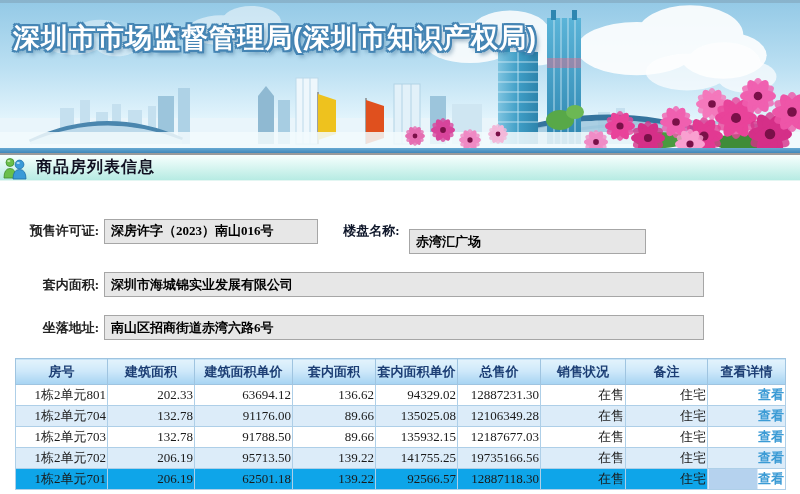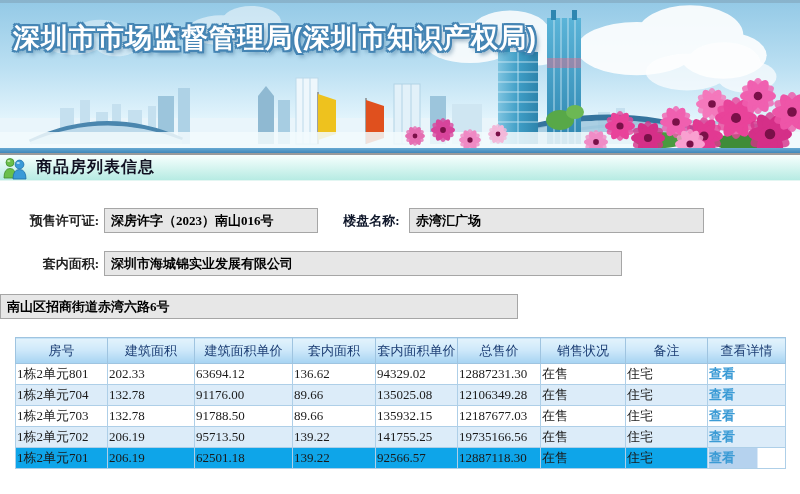--- a/index.html
+++ b/index.html
@@ -25,29 +25,29 @@
   
   .form-area{padding:27px 0 0 0;}
   .form-row{display:flex;align-items:center;margin:0 0 18px 0;}
   .f-label{width:104px;text-align:right;font-size:13px;font-weight:bold;color:#222;
     padding-right:5px;white-space:nowrap;flex:none;}
   .f-label2{width:70px;text-align:center;font-size:13px;font-weight:bold;color:#0f172a;
     padding-right:5px;margin-left:21px;white-space:nowrap;flex:none;}
   .f-input{height:25px;background:#e7e7e7;border:1px solid #a6a6a6;font-family:inherit;
     font-size:13px;font-weight:bold;color:#000000;padding:0 6px;}
   .w-sm{width:214px;}
-  .w-md{width:295px;}
-  .w-lg{width:518px;}
+  .w-md{width:237px;margin-top:21px;}
+  .w-lg{width:600px;}
 
   
   .tbl-wrap{margin:17px 0 0 15px;}
   table{border-collapse:collapse;table-layout:fixed;width:770px;font-size:13px;}
-  th{background:linear-gradient(#e3f3fc,#cfe9fa 45%,#a6d3f2);color:#1c3e74;font-weight:normal;
+  th{background:linear-gradient(#e3f3fc,#cfe9fa 45%,#a6d3f2);color:#1c3e74;font-weight:bold;
     height:26px;border:1px solid #9fc4e0;text-align:center;}
-  td{height:14px;border:1px solid #aecfe8;text-align:left;color:#1a1a1a;overflow:hidden;white-space:nowrap;margin-top:16px;}
+  td{height:14px;border:1px solid #aecfe8;text-align:right;color:#1a1a1a;overflow:hidden;white-space:nowrap;margin-top:16px;}
   tr.row-plain td{background:#ffffff;}
   tr.row-alt td{background:#dcecf9;}
   tr.row-selected td{background:#0ea5e9;}
   tr.row-selected td.cell-view{background:linear-gradient(to right,#b5d2ee 63%,#ffffff 63%);}
   td.cell-view a{color:#3b9bd5;text-decoration:none;font-weight:bold;cursor:pointer;}
 </style>
 </head>
 <body>
 
 <div class="banner">
@@ -208,20 +208,21 @@
     <span class="f-label">预售许可证:</span>
     <input class="f-input w-sm" readonly="" value="深房许字（2023）南山016号" style="">
     <span class="f-label2">楼盘名称:</span>
     <input class="f-input w-md" readonly="" value="赤湾汇广场" style="">
   </div>
   <div class="form-row">
     <span class="f-label">套内面积:</span>
     <input class="f-input w-lg" readonly="" value="深圳市海城锦实业发展有限公司" style="">
   </div>
   <div class="form-row">
+    <span class="f-label">坐落地址:</span>
     <input class="f-input w-lg" readonly="" value="南山区招商街道赤湾六路6号" style="">
   </div>
 </div>
 
 <div class="tbl-wrap">
   <table>
     <colgroup>
       <col style="width:92px">
         <col style="width:87px">
         <col style="width:98px">

